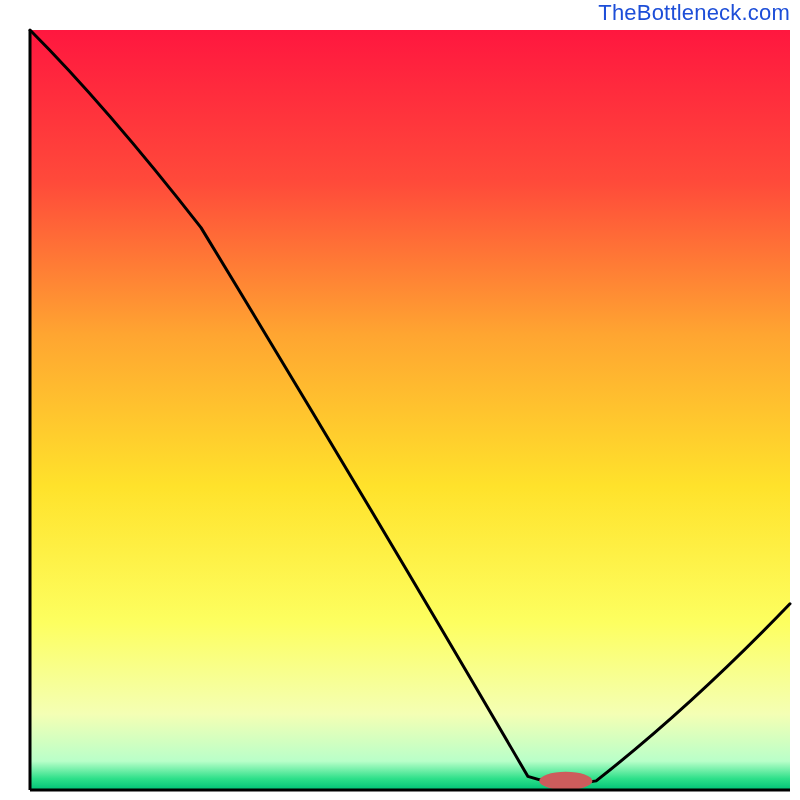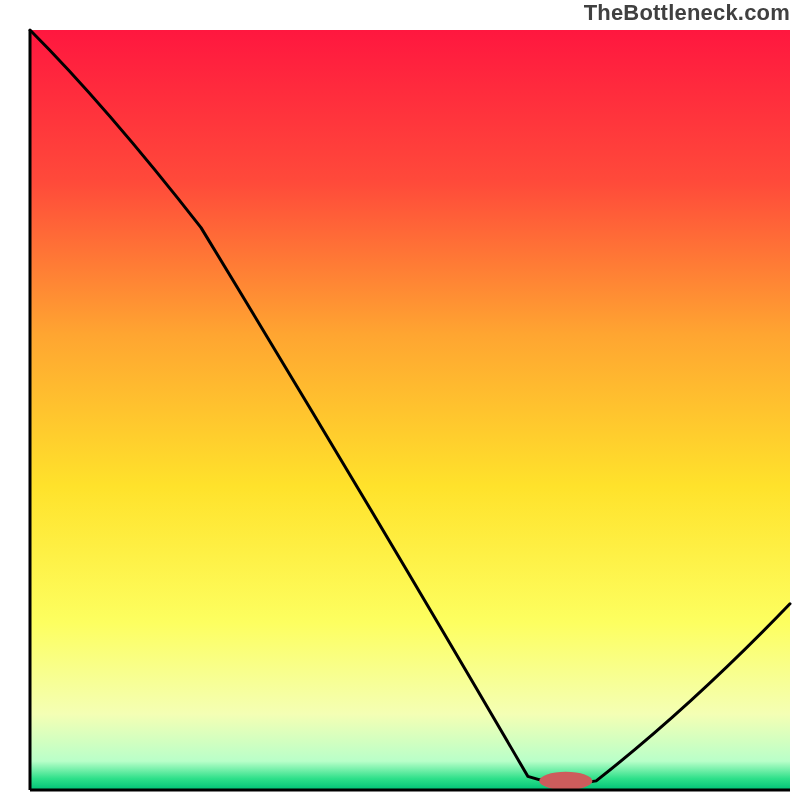--- a/index.html
+++ b/index.html
@@ -13,22 +13,22 @@
   .container {
     position: relative;
     width: 800px;
     height: 800px;
   }
   .watermark {
     position: absolute;
     top: 0;
     right: 10px;
     font-size: 22px;
-    font-weight: bold;
-    color: #404040;
+    font-weight: normal;
+    color: #1d4ed8;
     letter-spacing: 0.2px;
   }
   svg.chart {
     position: absolute;
     left: 0;
     top: 0;
   }
 </style>
 </head>
 <body>

